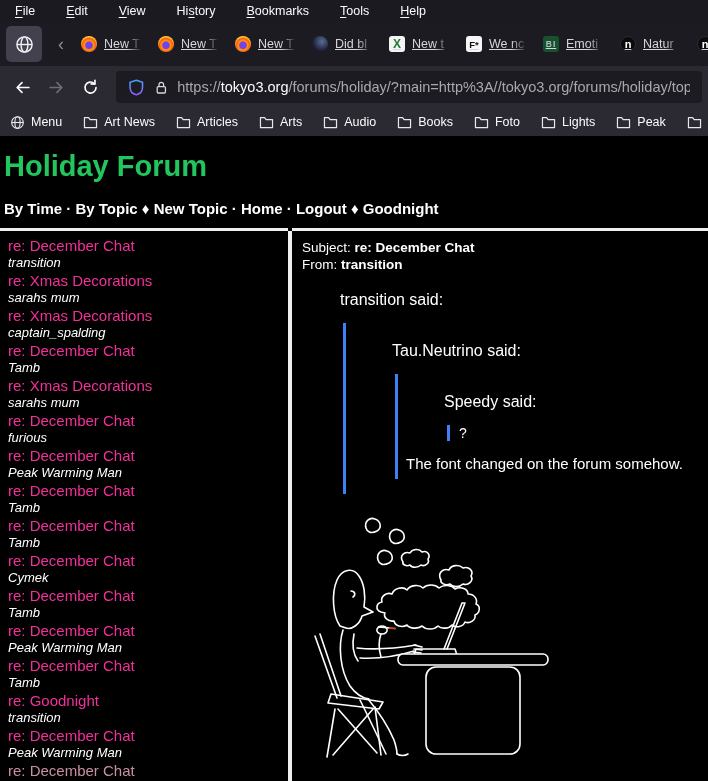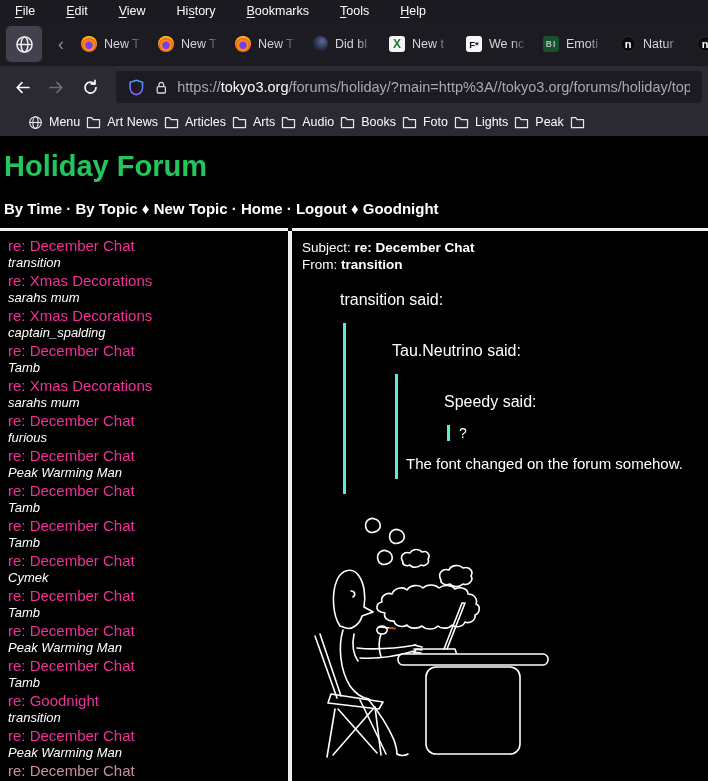--- a/index.html
+++ b/index.html
@@ -25,21 +25,21 @@
   .pinned-tab {
     width:36px; height:36px; border-radius:5px; background:#42414d;
     display:flex; align-items:center; justify-content:center; flex:none; margin-left:2px;
   }
   .tab-scroll {
     width:26px; height:36px; display:flex; align-items:center; justify-content:center;
     color:#8f8e98; font-size:18px; flex:none; margin-left:6px;
   }
   .tab {
     width:77px; height:36px; display:flex; align-items:center; gap:7px;
-    padding:0 7px; flex:none; color:#d7d6de; font-size:12.5px; border-radius:4px;
+    padding:0 7px; flex:none; color:#d7d6de; font-size:12.5px; border-radius:4px;text-decoration:underline;
   }
   .tab-title {
     white-space:nowrap; overflow:hidden; flex:1;
     -webkit-mask-image:linear-gradient(90deg,#000 55%,transparent 96%);
     mask-image:linear-gradient(90deg,#000 55%,transparent 96%);
   }
   .favicon { width:16px; height:16px; flex:none; border-radius:3px;
     display:flex; align-items:center; justify-content:center; font-weight:bold; }
   .fav-firefox { border-radius:50%;
     background:radial-gradient(circle at 50% 58%, #7542e5 0 27%, #ff980e 36%, #ff5f0e 55%, #ffd53d 72%, #ff9a1f 88%); }
@@ -60,21 +60,21 @@
   .urlbar {
     flex:1; height:32px; background:#1c1b22; border-radius:4px;
     display:flex; align-items:center; gap:9px; padding:0 12px; margin-left:8px;
     overflow:hidden;
   }
   .url-text { font-size:14.5px; white-space:nowrap; overflow:hidden; color:#a9a8b1; }
   .url-domain { color:#fbfbfe; }
 
   .bookmarksbar {
     height:28px; background:#2b2a33; display:flex; align-items:center;
-    padding:0 28px; gap:6px; overflow:hidden;
+    padding:0 10px; gap:21px; overflow:hidden;
   }
   .bm { display:flex; align-items:center; gap:6px; color:#fbfbfe;
     font-size:12.5px; white-space:nowrap; flex:none; }
 
   
   .content { height:645px; background:#000; color:#fff; position:relative; overflow:hidden; }
 
   .page-header { padding:14px 0 0 4px; height:92px; }
   .page-title { color:#22c55e; font-size:29px; font-weight:bold; margin:0; letter-spacing:0; }
   .page-nav { margin:17px 0 0 0; font-size:15px; font-weight:bold; color:#fff; }
@@ -93,21 +93,21 @@
 
   .thread { margin:0 0 1px 0; }
   .thread-title { color:#f2309a; font-size:15px; line-height:18px; cursor:pointer; }
   .thread.visited .thread-title { color:#c9909f; }
   .thread-author { color:#fff; font-style:italic; font-size:13px; line-height:16px; }
 
   .msg-head { font-size:13.5px; line-height:17px; }
   .msg-head b { font-weight:bold; }
 
   .q-label { font-size:16px; margin:18px 0 14px 38px; }
-  .quote { border-left:3px solid #5eead4; margin:14px 0 14px 41px; padding:1px 0 1px 8px; }
+  .quote { border-left:3px solid #3b82f6; margin:14px 0 14px 41px; padding:1px 0 1px 8px; }
   .q-text { font-size:15px; margin:14px 0 6px 0; }
   .quote .q-label { margin-left:38px; }
   .quote .quote { margin-left:41px; }
   .q-mini { font-size:14px; margin:12px 0 12px 41px; padding:0 0 0 9px; }
 
   .artwork { margin:14px 0 0 2px; display:block; }
 </style>
 </head>
 <body>
 

